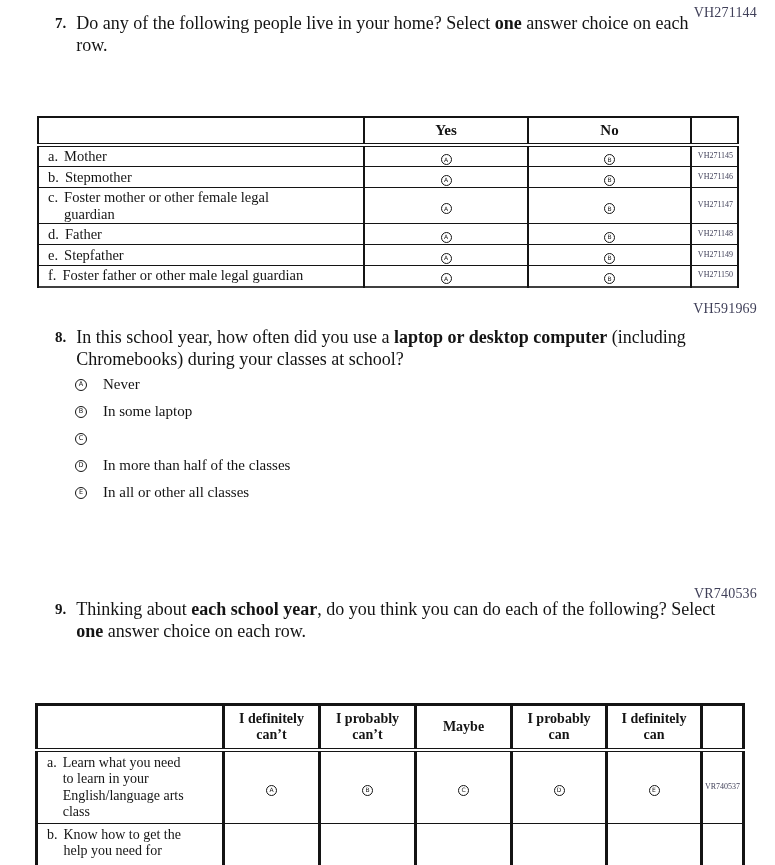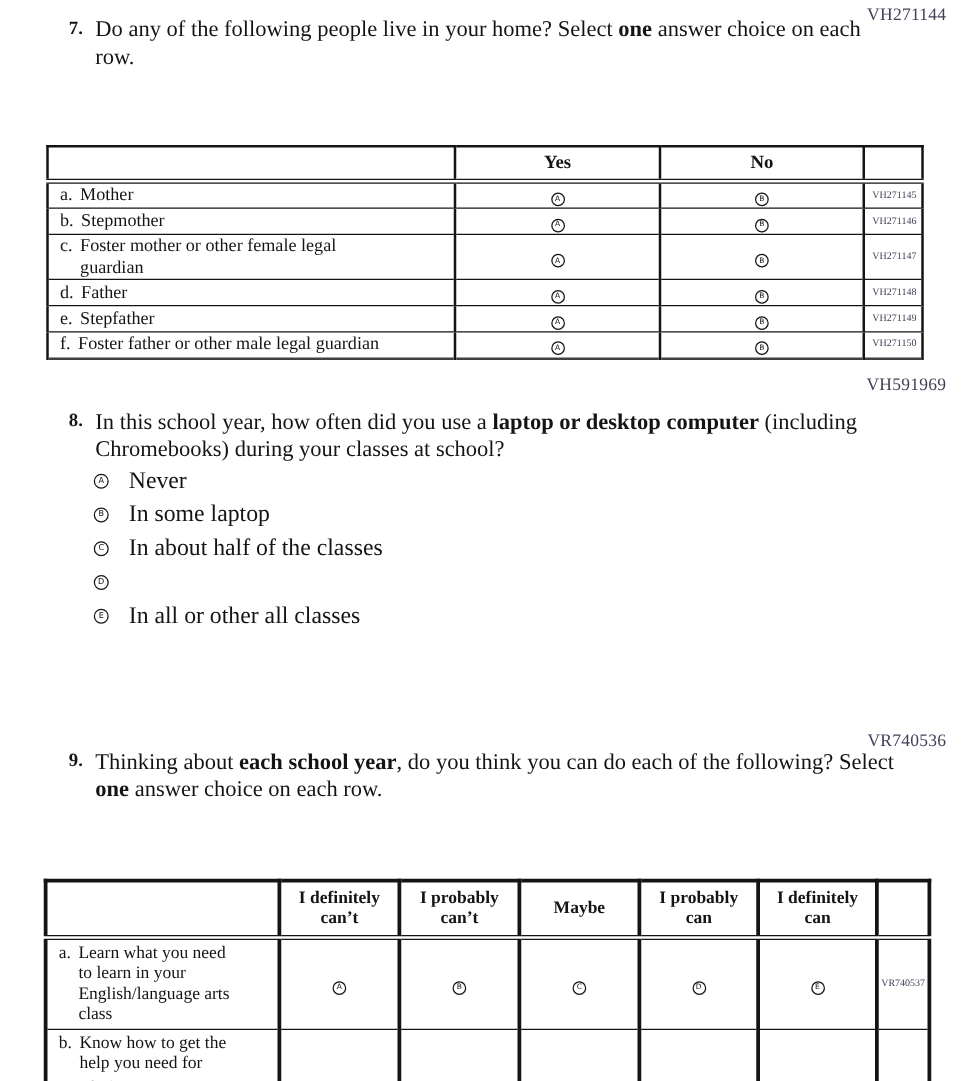--- a/index.html
+++ b/index.html
@@ -33,21 +33,21 @@
     display:inline-flex; width:11px; height:11px; border:1px solid #141414;
     border-radius:50%; align-items:center; justify-content:center;
     font-family:"DejaVu Sans",sans-serif; font-size:6px; line-height:1;
     background:#fff; flex:0 0 auto;
   }
 
   
   #q8-options { position:absolute; left:75px; top:371px; }
   .option-row { display:flex; align-items:center; height:27px; gap:16px; }
   .option-row .bubble { width:12px; height:12px; font-size:6.5px; }
-  .option-label { font-size:19px; }
+  .option-label { font-size:15px; }
 
   
   table { border-collapse:collapse; table-layout:fixed; position:absolute; background:#fff; }
   #q7-table { top:68px;  left:37px; width:700px; }
   #q9-table { top:655px; left:35px; width:707px; }
 
   #q7-table th, #q7-table td { border:2px solid #141414; }
   #q9-table th, #q9-table td { border:3px solid #141414; }
   #q7-table td, #q9-table td { border-top-width:1px; border-bottom-width:1px; }
   #q7-table, #q9-table { border:2px solid #404040;margin-top:48px; }
@@ -176,24 +176,24 @@
     <div class="option-row">
       <span class="bubble">A</span>
       <span class="option-label">Never</span>
     </div>
     <div class="option-row">
       <span class="bubble">B</span>
       <span class="option-label">In some laptop</span>
     </div>
     <div class="option-row">
       <span class="bubble">C</span>
-      <span class="option-label">In about half of the classes</span>
     </div>
     <div class="option-row">
       <span class="bubble">D</span>
+      <span class="option-label">In more than half of the classes</span>
     </div>
     <div class="option-row">
       <span class="bubble">E</span>
       <span class="option-label">In all or other all classes</span>
     </div>
   </div>
 
 <span class="code-text" id="q9-code">VR740536</span>
 <div class="qblock" id="q9-block">
   <span class="qnum">9.</span>

